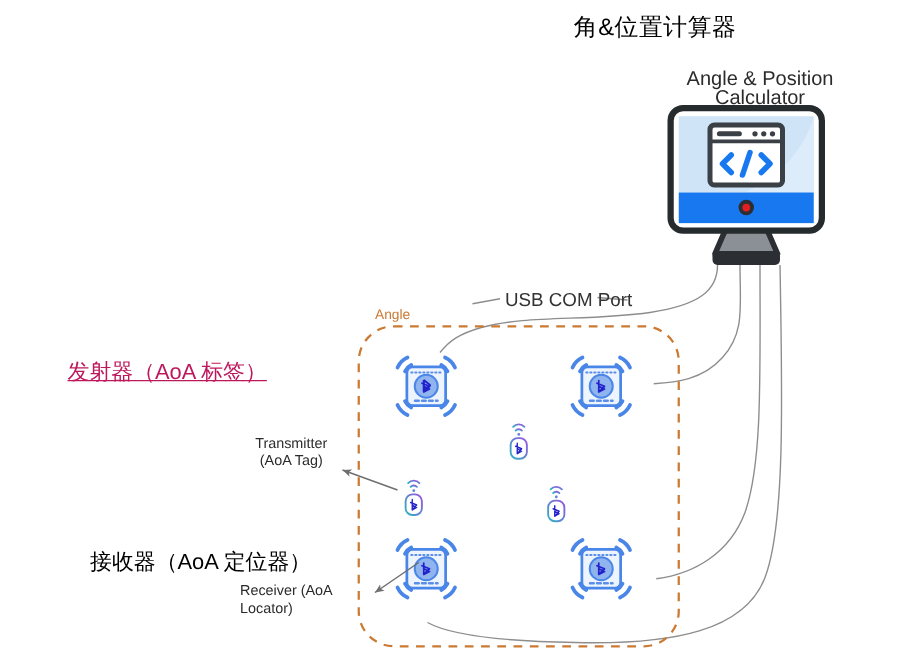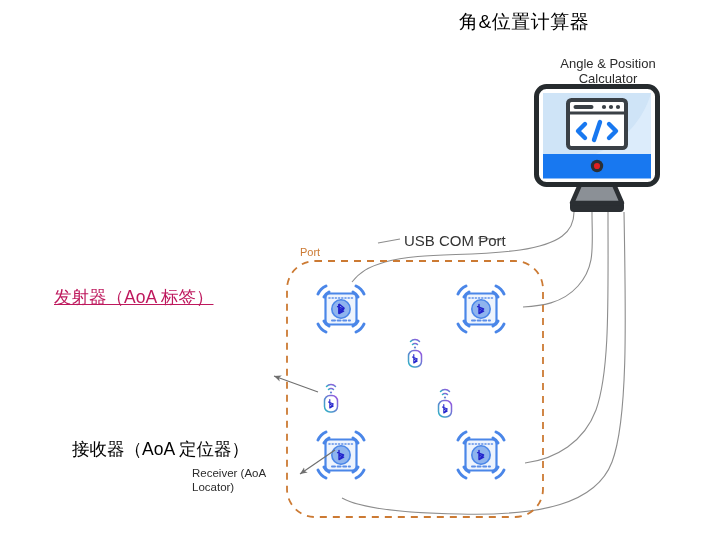--- a/index.html
+++ b/index.html
@@ -22,21 +22,21 @@
   #title-cn {
     left: 459px; top: 9px;
     font-size: 19px;
     letter-spacing: 0.5px;
     color: #000;
   }
   #calc-label {
     left: 548px; top: 56px;
     width: 120px;
     text-align: center;
-    font-size: 13px;
+    font-size: 16px;
     line-height: 15px;
     color: #2b2b2b;
     white-space: normal;
   }
   #room-label {
     left: 300px; top: 246px;
     font-size: 11px;
     color: #cc7a33;
   }
   #usb-label {
@@ -274,20 +274,22 @@
         <path d="M6,3.2 L0,0.6 L1.6,3.2 L0,5.8 Z" fill="#6f6f6f"></path>
       </marker>
     </defs>
     <path d="M318,392 L274,376" fill="none" stroke="#6f6f6f" stroke-width="1.2" marker-end="url(#ah)"></path>
     <path d="M335,450 L300,474" fill="none" stroke="#6f6f6f" stroke-width="1.2" marker-end="url(#ah)"></path>
   </svg>
 
   <div class="txt" id="title-cn">角&amp;位置计算器</div>
   <div class="txt" id="calc-label">Angle &amp; Position
 Calculator</div>
-  <div class="txt" id="room-label">Port</div>
+  <div class="txt" id="room-label">Angle</div>
   <div class="txt" id="usb-label">USB COM Port</div>
   <div class="txt" id="label-tx-cn">发射器（AoA 标签）</div>
   <div class="txt" id="label-rx-cn">接收器（AoA 定位器）</div>
+  <div class="txt" id="label-tx-en">Transmitter
+(AoA Tag)</div>
   <div class="txt" id="label-rx-en">Receiver
 (AoA Locator)</div>
 
 </div>
 
 </body></html>

